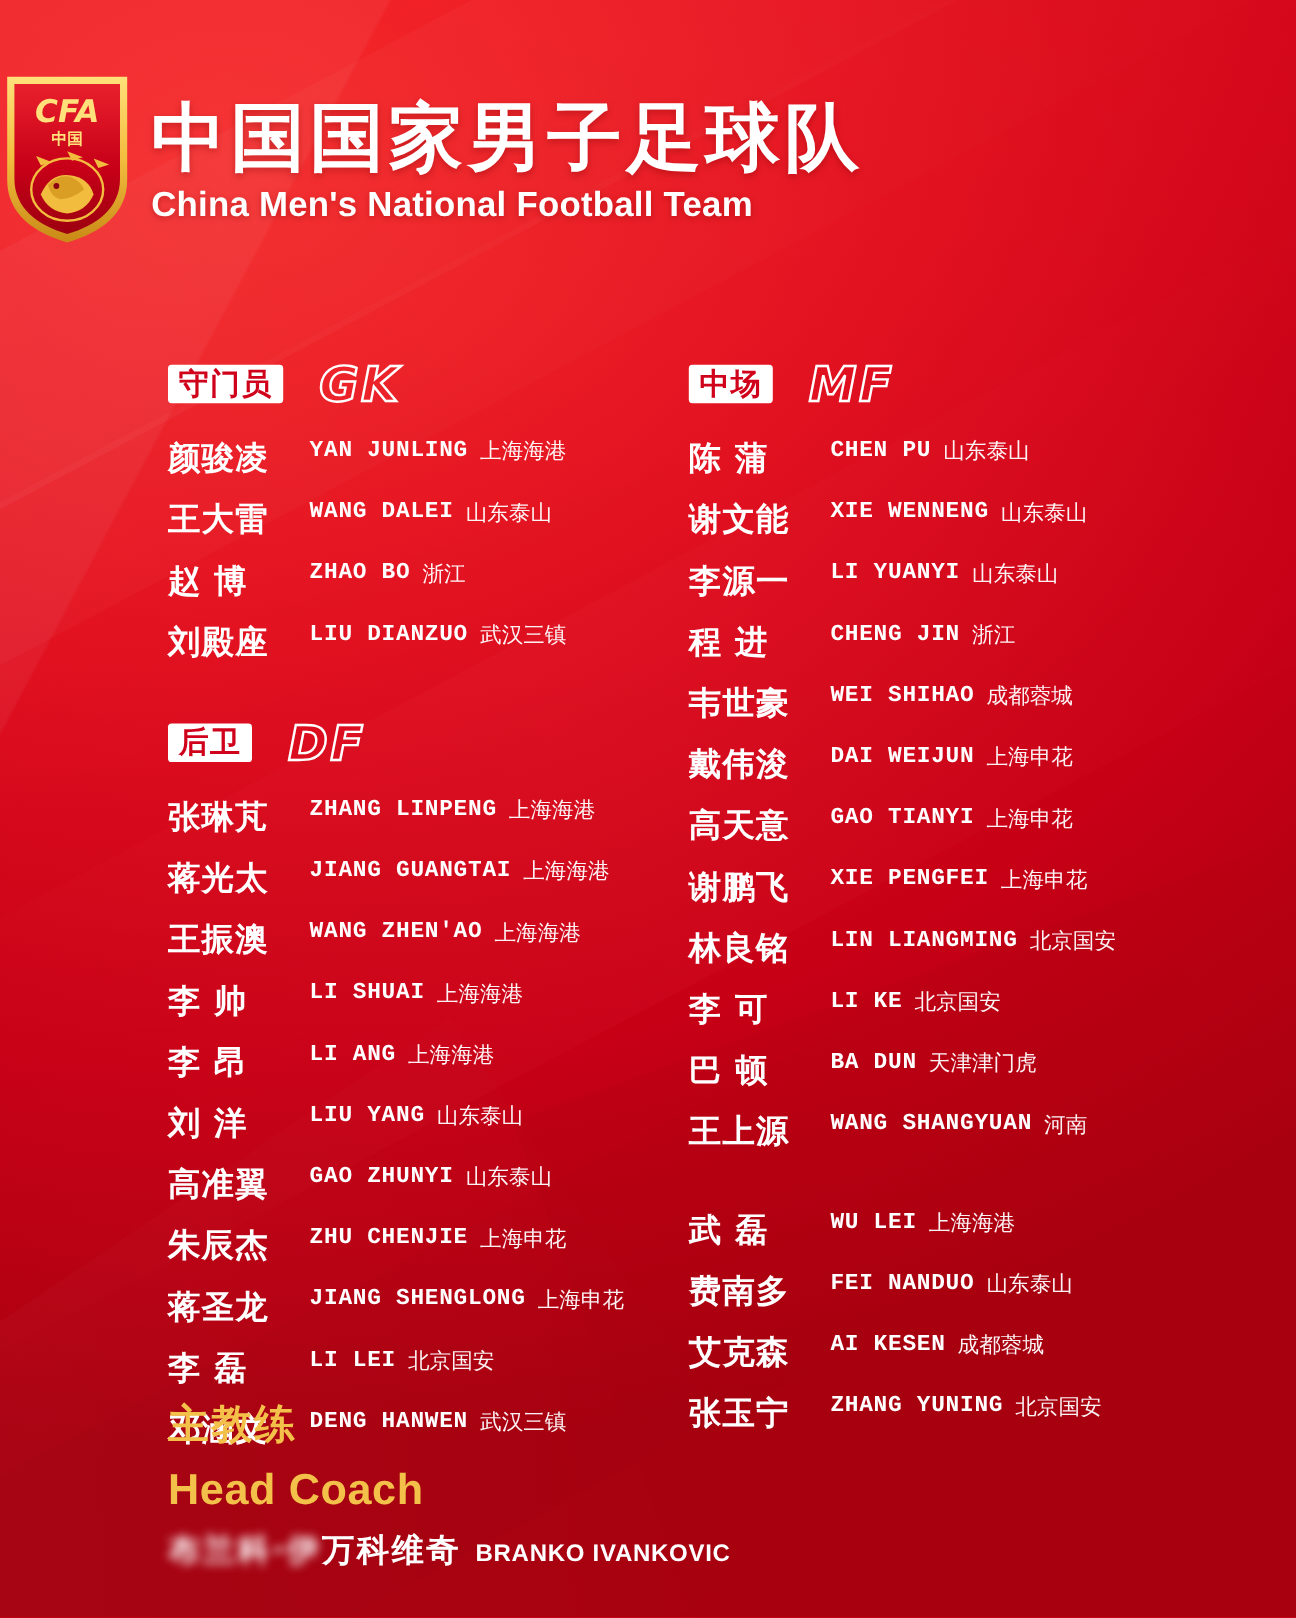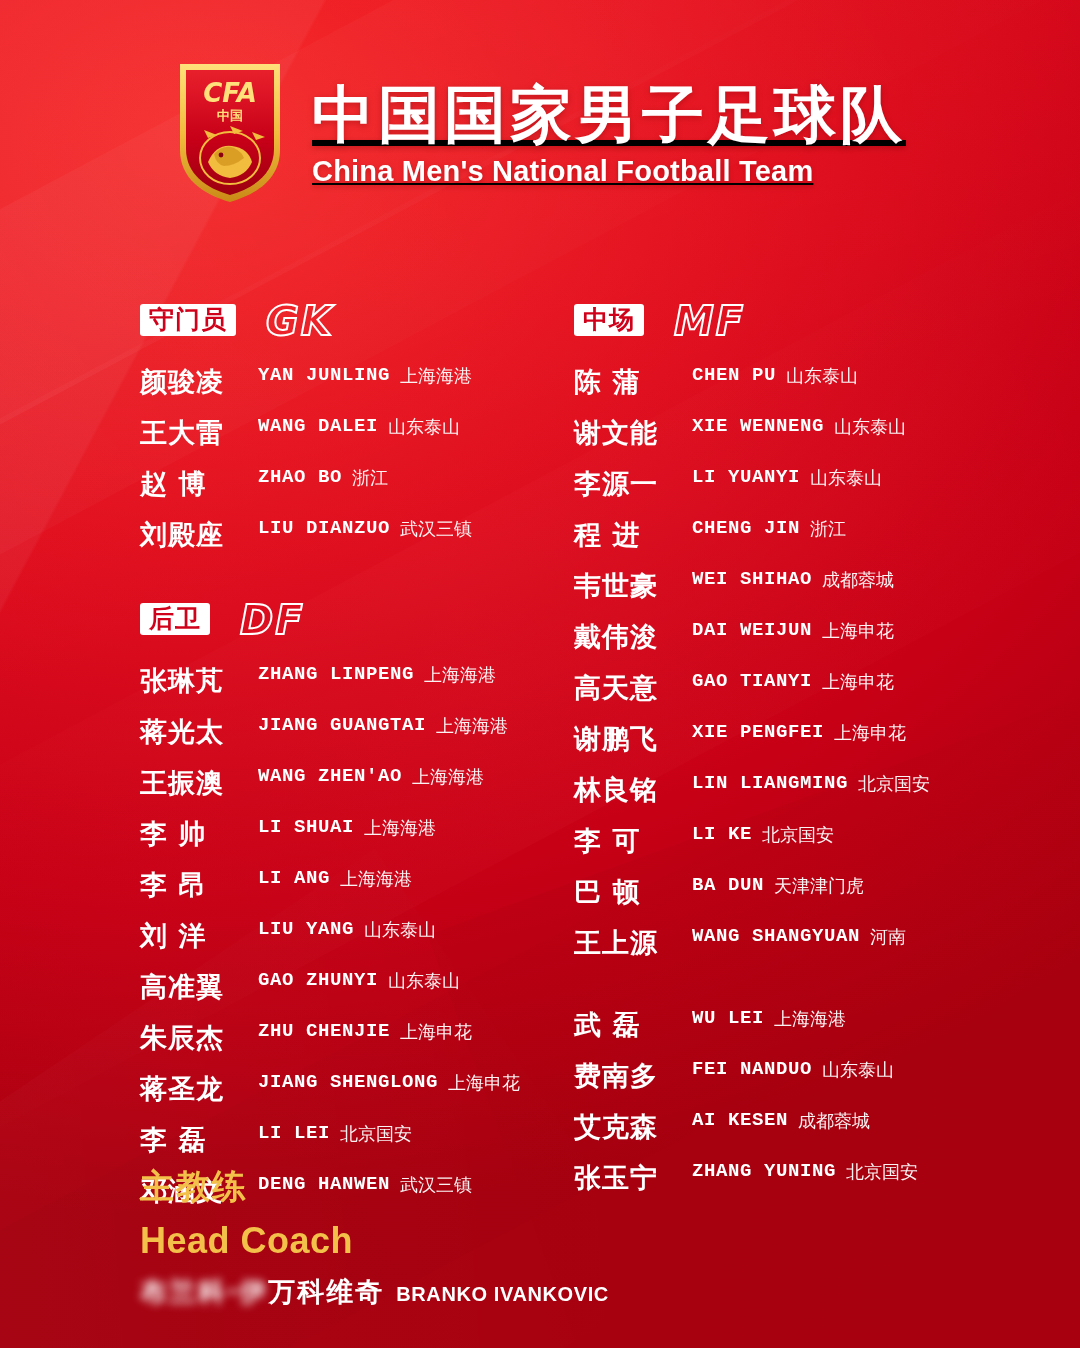--- a/index.html
+++ b/index.html
@@ -40,23 +40,21 @@
         background: linear-gradient(135deg, rgba(160,0,12,0.55), rgba(255,255,255,0.0)); transform: rotate(-20deg); }
   .s6 { width: 700px; height: 520px; left: -120px; top: 1000px; opacity: .22;
         background: linear-gradient(120deg, rgba(255,255,255,0.12), rgba(255,255,255,0.0)); transform: rotate(-34deg); }
 
   
   .header {
     position: absolute;
     left: 0; right: 0; top: 58px;
     display: flex;
     align-items: center;
-    justify-content: center;
-    gap: 26px;
-    text-decoration: underline;
+    gap: 14px;
   }
   .crest {
     width: 112px;
     height: 148px;
     position: relative;
     flex: none;
   }
   .crest svg { display: block; }
   .title-block { padding-top: 6px; }
   .title-cn {

